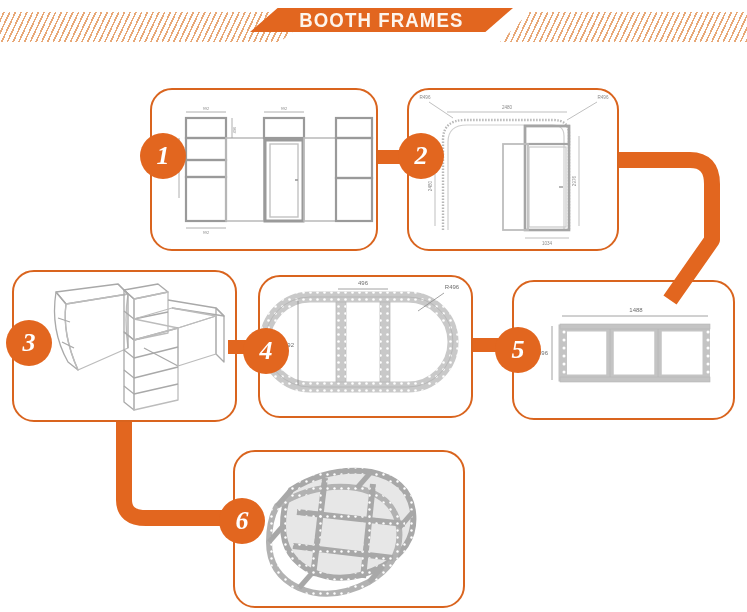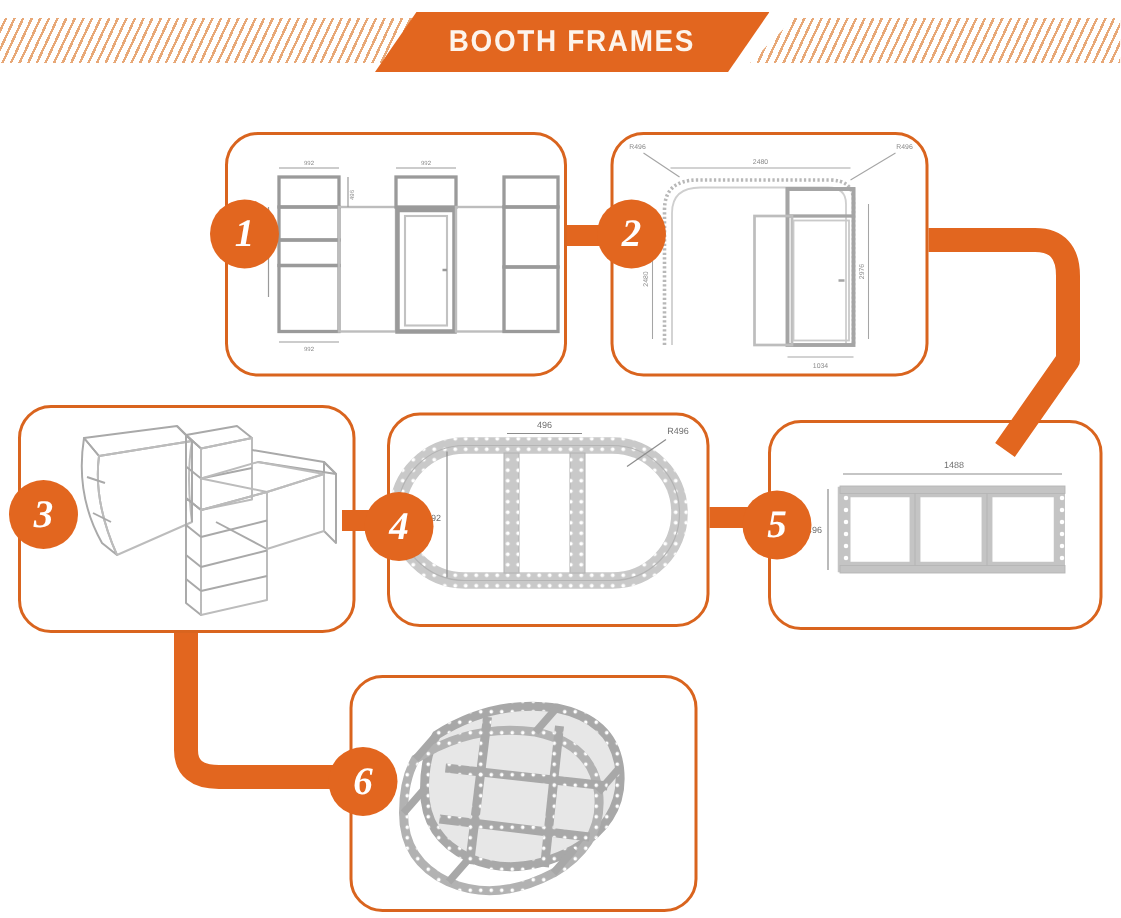--- a/index.html
+++ b/index.html
@@ -13,21 +13,21 @@
   
   .header{position:absolute;left:0;top:0;width:747px;height:58px;}
   .hatch{
     position:absolute;top:12px;height:30px;
     background-image:repeating-linear-gradient(
         -65deg,#e8a877 0px,#e8a877 1.6px,#ffffff 1.6px,#ffffff 5.2px);
   }
   .hatch.left{left:0;width:318px;clip-path:polygon(0 0,100% 0,88% 100%,0 100%);}
   .hatch.right{left:500px;width:247px;clip-path:polygon(12% 0,100% 0,100% 100%,0 100%);}
   .banner{
-    position:absolute;left:250px;top:8px;width:263px;height:40px;
+    position:absolute;left:250px;top:8px;width:263px;height:24px;
     background:#e2661f;
     clip-path:polygon(10.5% 0,100% 0,89.5% 100%,0 100%);
     display:flex;align-items:center;justify-content:center;
   }
   .banner-text{
     color:#fdf4ec;font-size:20px;font-weight:bold;letter-spacing:1.2px;
     transform:scaleX(.93);white-space:nowrap;
     font-family:"Liberation Sans",sans-serif;
   }
 

